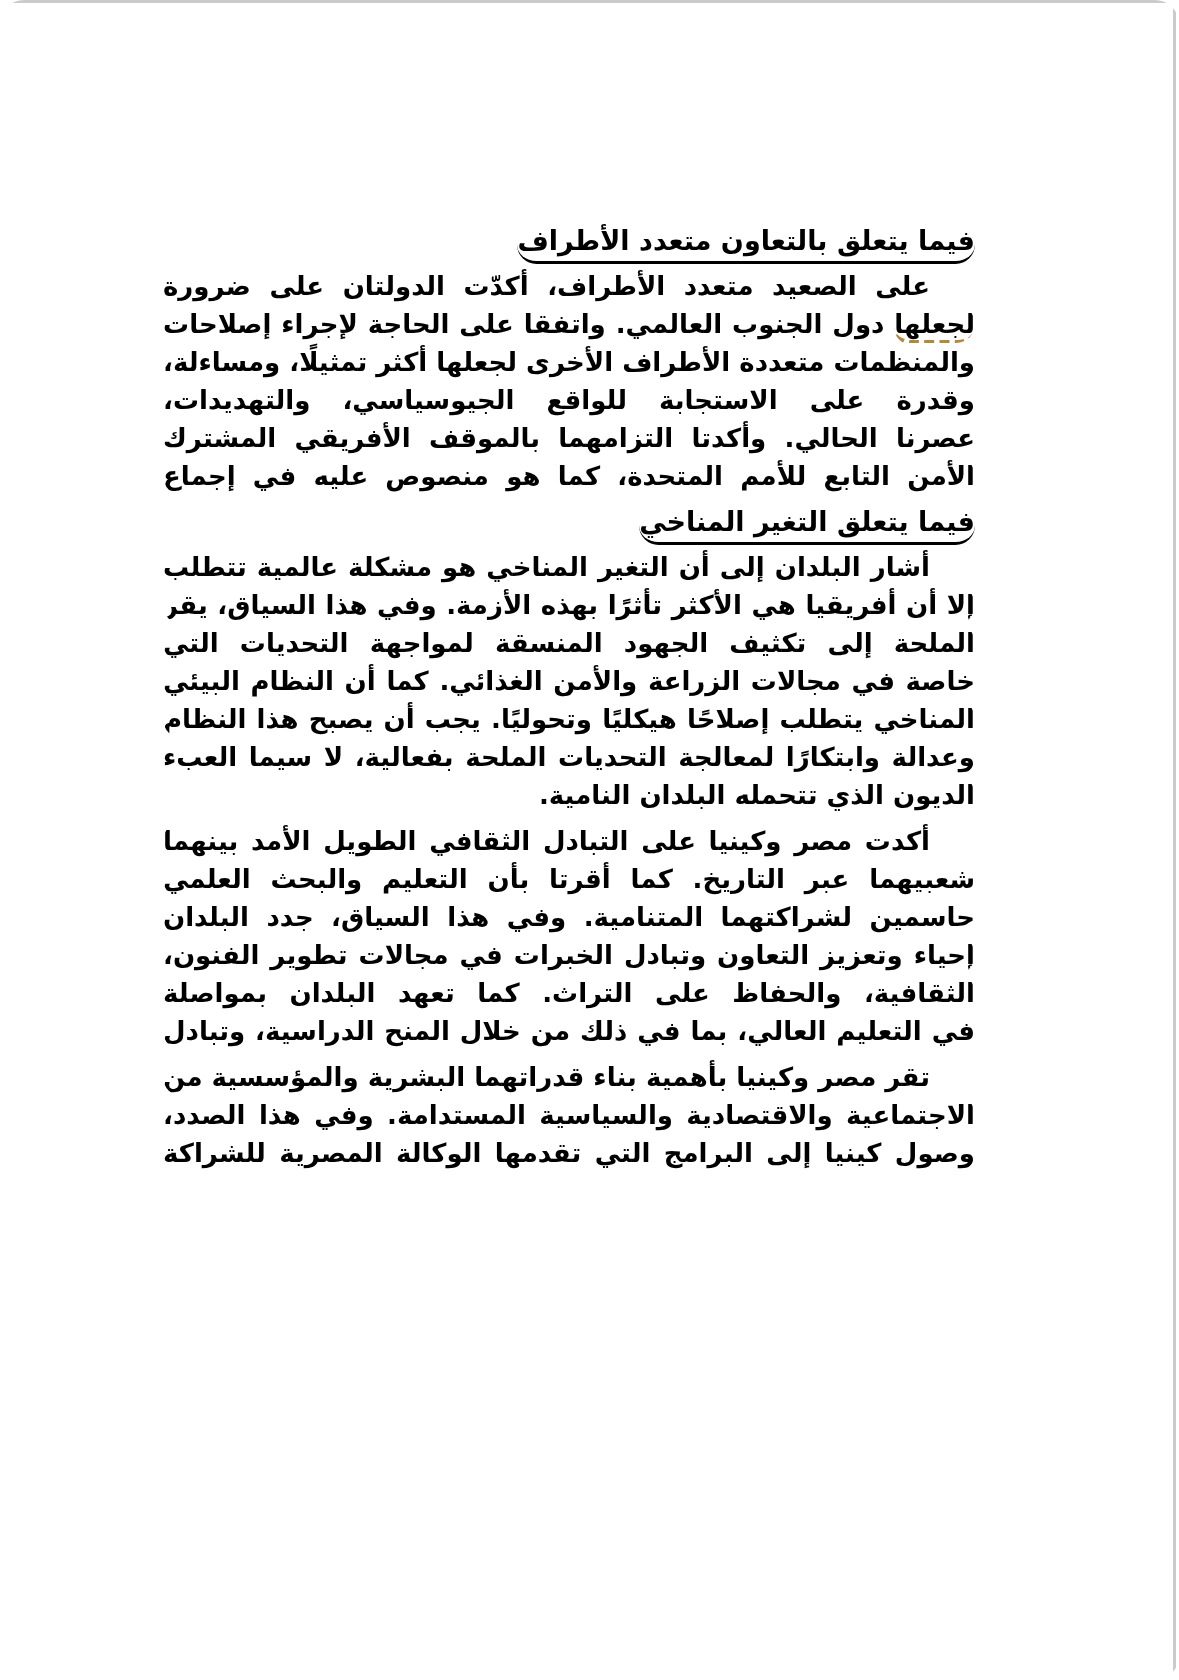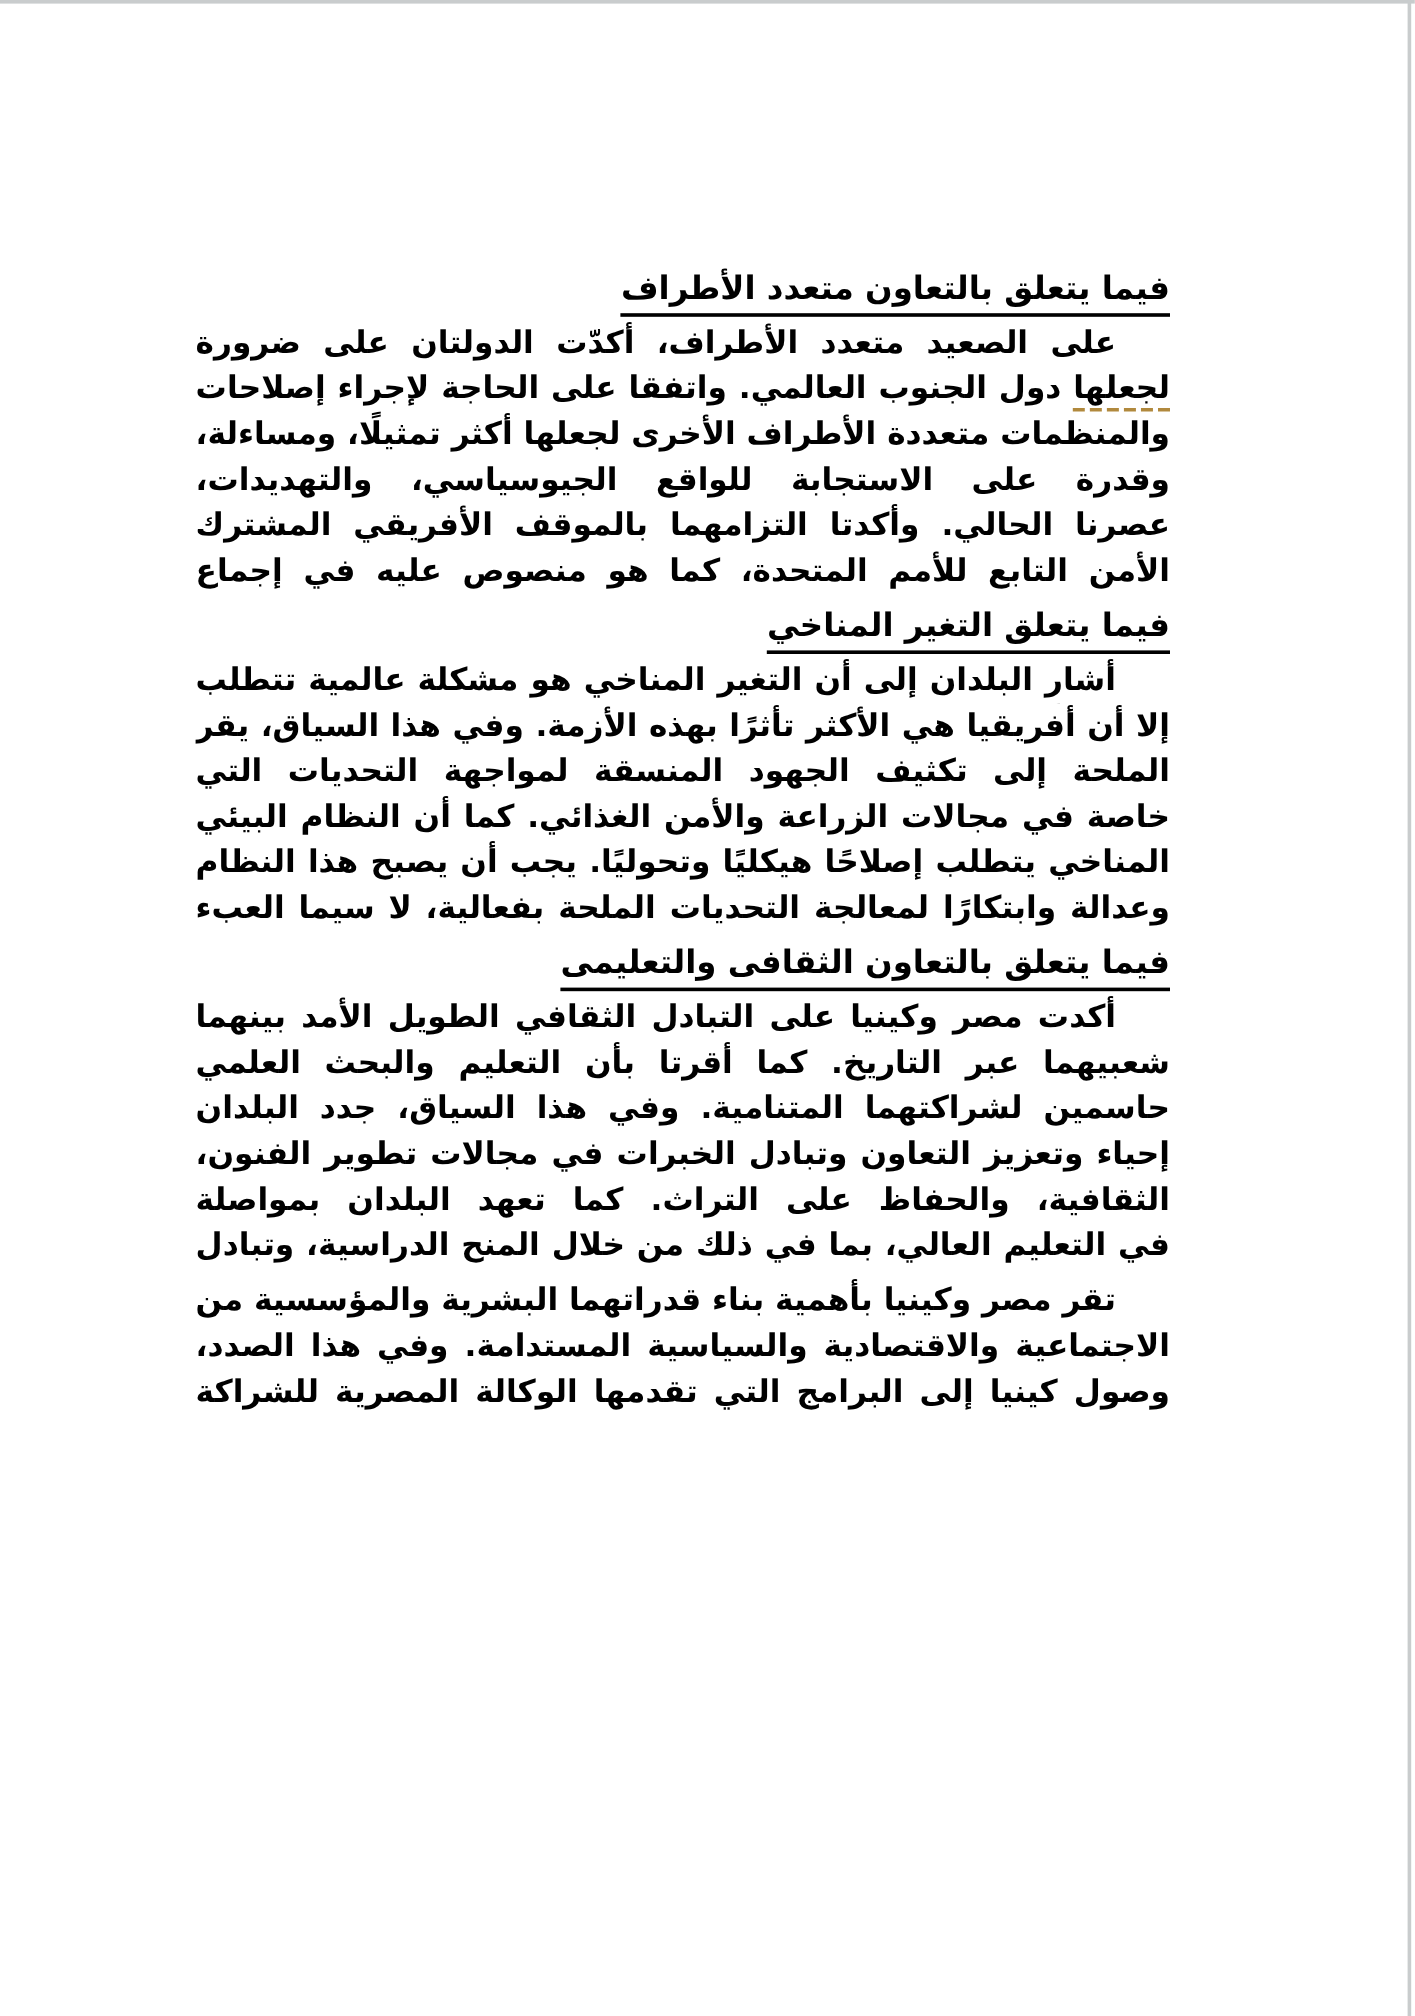--- a/index.html
+++ b/index.html
@@ -1,21 +1,21 @@
 <!DOCTYPE html>
 <html lang="ar" style="--text-color: #000000; --bg-color: #ffffff; --edge-color: #c9cccd; --flag-color: #b1893d;"><head>
 <meta charset="utf-8">
 <style>
   :root{
     --text-color:#000000;
     --bg-color:#ffffff;
     --edge-color:#c9cccd;
     --flag-color:#b1893d;
   }
-  *{margin:0;padding:0;box-sizing:border-box;}
+  *{margin:0;padding:0;box-sizing:border-box;border-radius:24px;}
   html,body{width:1179px;height:1680px;}
   body{
     background:var(--bg-color);
     font-family:"DejaVu Sans",sans-serif;
     color:var(--text-color);
     position:relative;
     overflow:hidden;
   }
   .page{position:absolute;inset:0;background:var(--bg-color);}
   .edge-top{position:absolute;top:0;left:0;width:100%;height:3px;background:var(--edge-color);}
@@ -78,24 +78,24 @@
       </section>
       <section class="section">
         <div class="heading"><span class="hl">فيما يتعلق التغير المناخي</span></div>
         <div class="para">
           <div class="line first">أشار البلدان إلى أن التغير المناخي هو مشكلة عالمية تتطلب حلولًا عالمية،</div>
           <div class="line">إلا أن أفريقيا هي الأكثر تأثرًا بهذه الأزمة. وفي هذا السياق، يقر البلدان بالحاجة</div>
           <div class="line">الملحة إلى تكثيف الجهود المنسقة لمواجهة التحديات التي تطرحها هذه الأزمة،</div>
           <div class="line">خاصة في مجالات الزراعة والأمن الغذائي. كما أن النظام البيئي الحالي للتمويل</div>
           <div class="line">المناخي يتطلب إصلاحًا هيكليًا وتحوليًا. يجب أن يصبح هذا النظام أكثر استجابة</div>
           <div class="line">وعدالة وابتكارًا لمعالجة التحديات الملحة بفعالية، لا سيما العبء الثقيل لخدمة</div>
+          <div class="line last">الديون الذي تتحمله البلدان النامية.</div>
         </div>
       </section>
       <section class="section">
-        <div class="heading"><span class="hl">فيما يتعلق بالتعاون الثقافى والتعليمى</span></div>
         <div class="para">
           <div class="line first">أكدت مصر وكينيا على التبادل الثقافي الطويل الأمد بينهما الذي جمع</div>
           <div class="line">شعبيهما عبر التاريخ. كما أقرتا بأن التعليم والبحث العلمي يمثلان عاملين</div>
           <div class="line">حاسمين لشراكتهما المتنامية. وفي هذا السياق، جدد البلدان التزامهما بمواصلة</div>
           <div class="line">إحياء وتعزيز التعاون وتبادل الخبرات في مجالات تطوير الفنون، والفعاليات</div>
           <div class="line">الثقافية، والحفاظ على التراث. كما تعهد البلدان بمواصلة استكشاف فرص التعاون</div>
           <div class="line">في التعليم العالي، بما في ذلك من خلال المنح الدراسية، وتبادل الخبرات بين</div>
         </div>
       </section>
       <section class="section">

